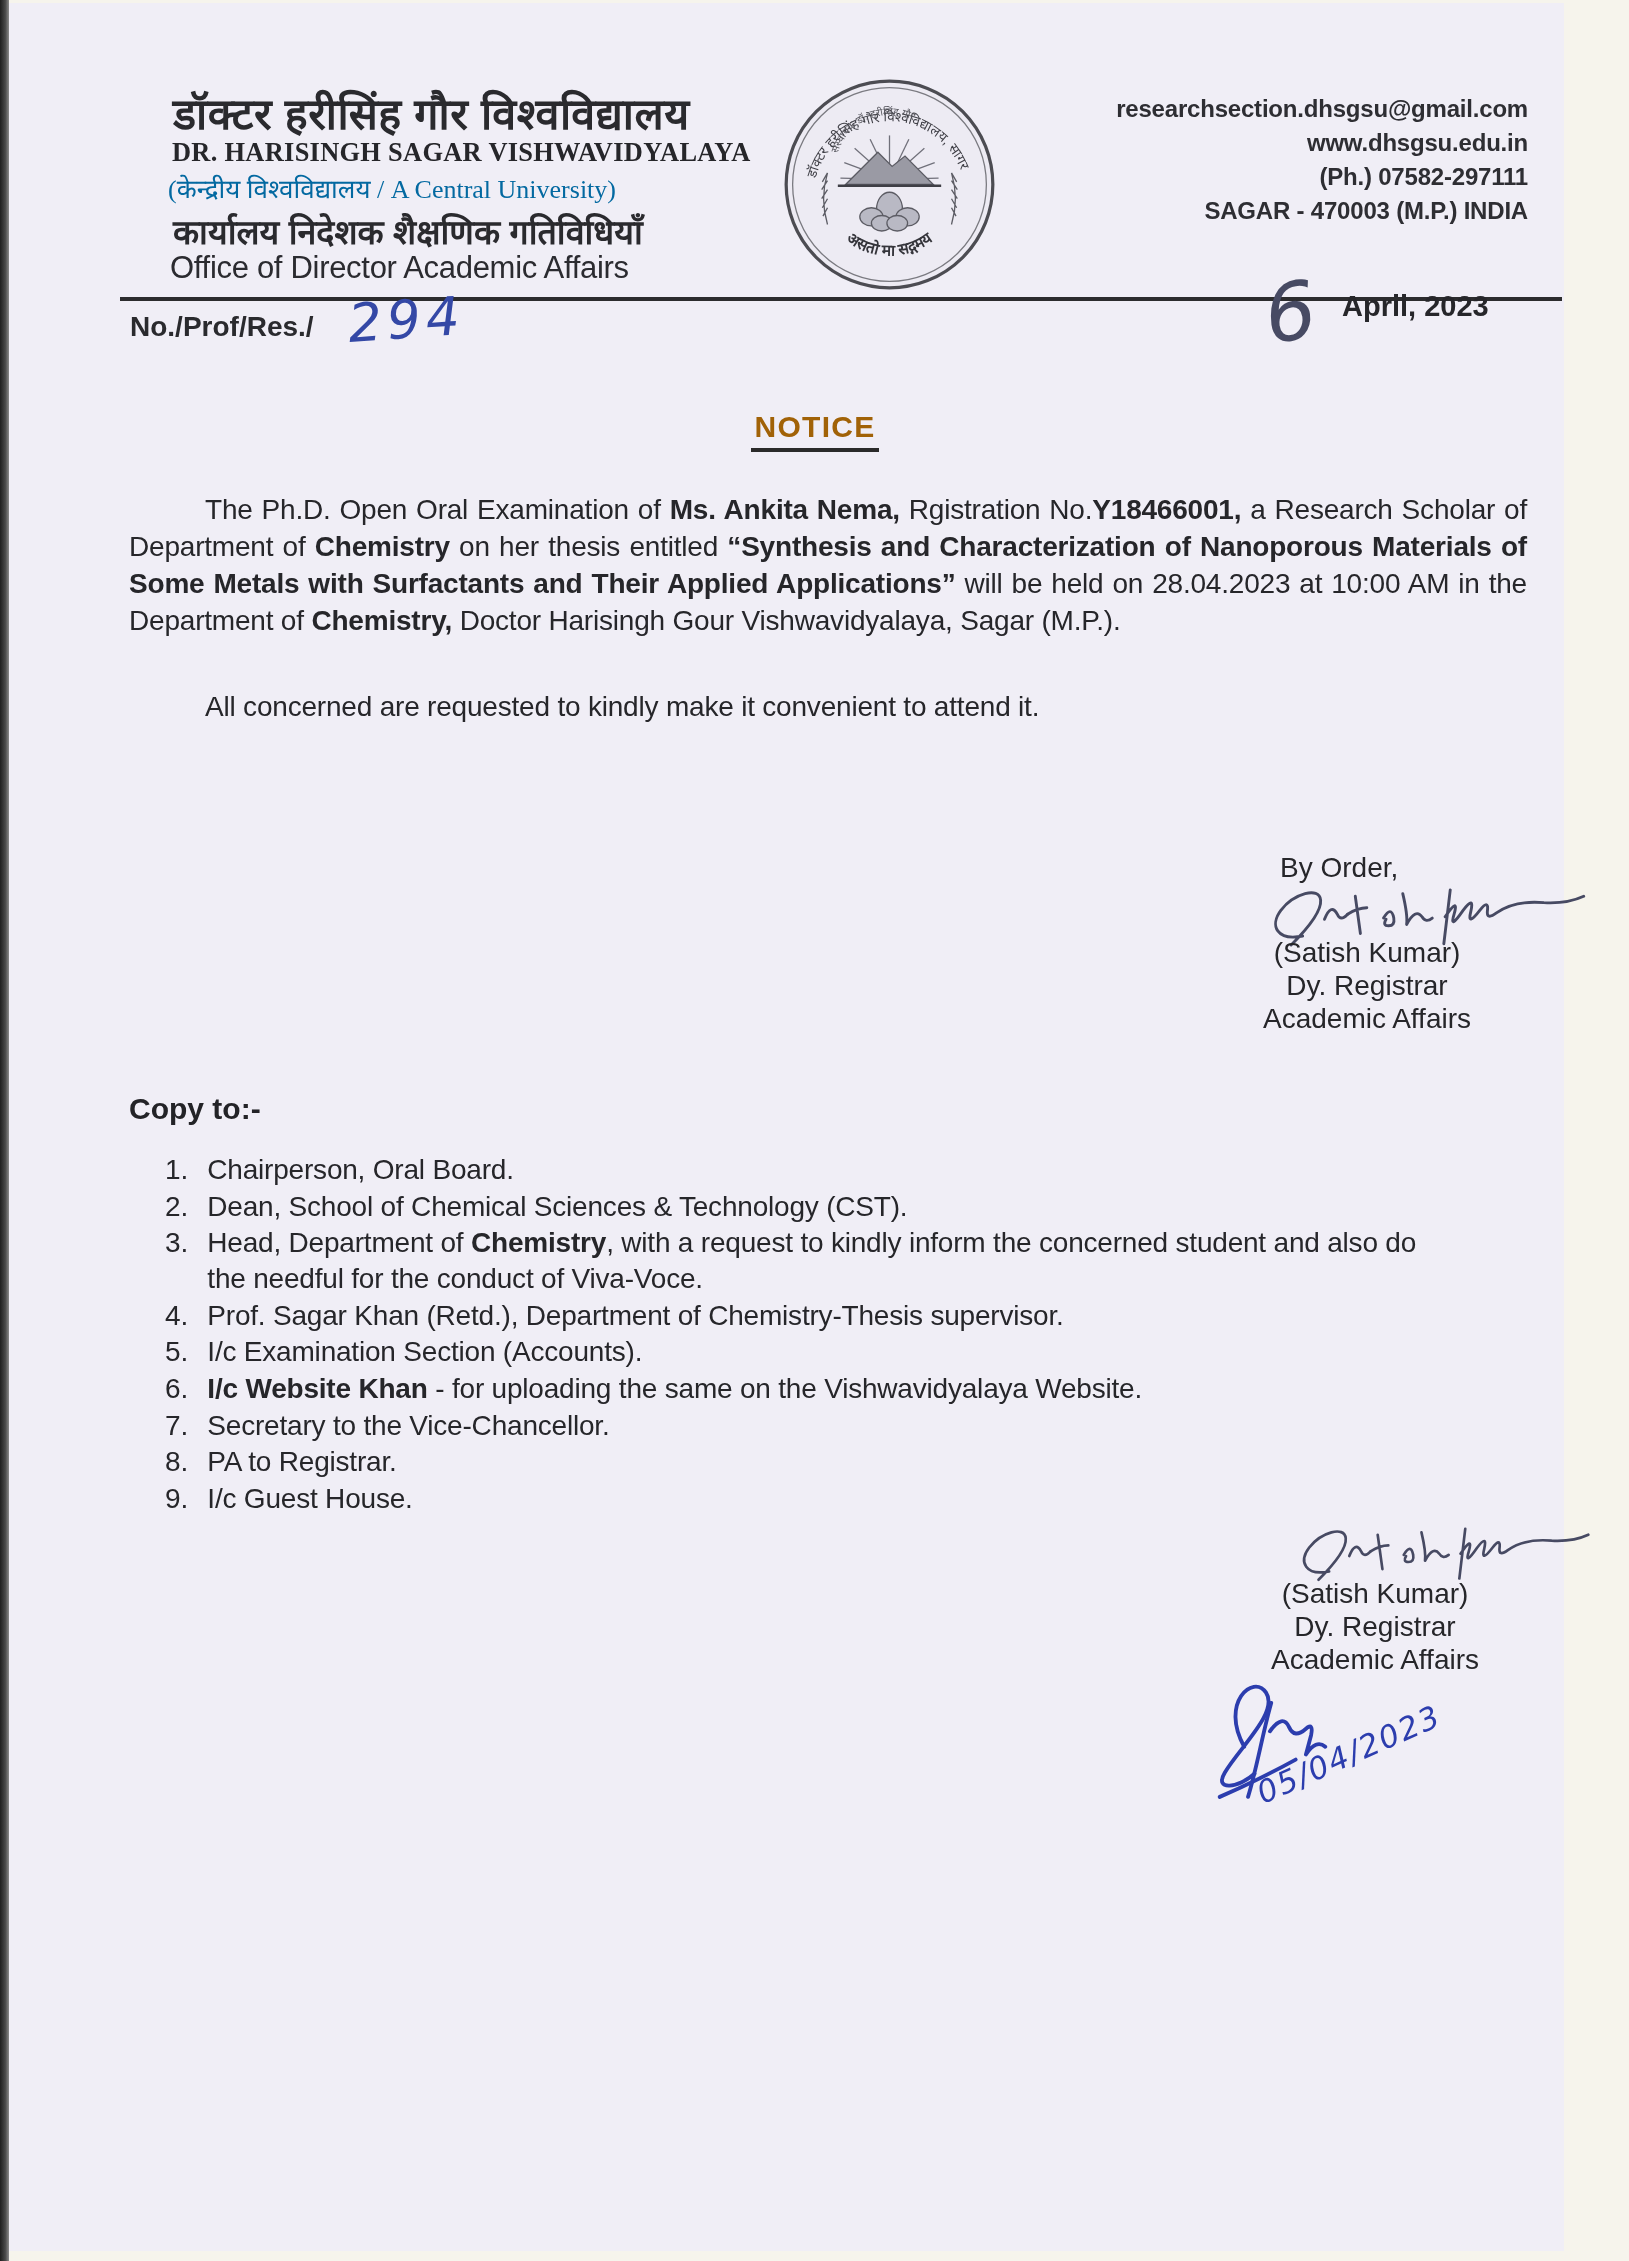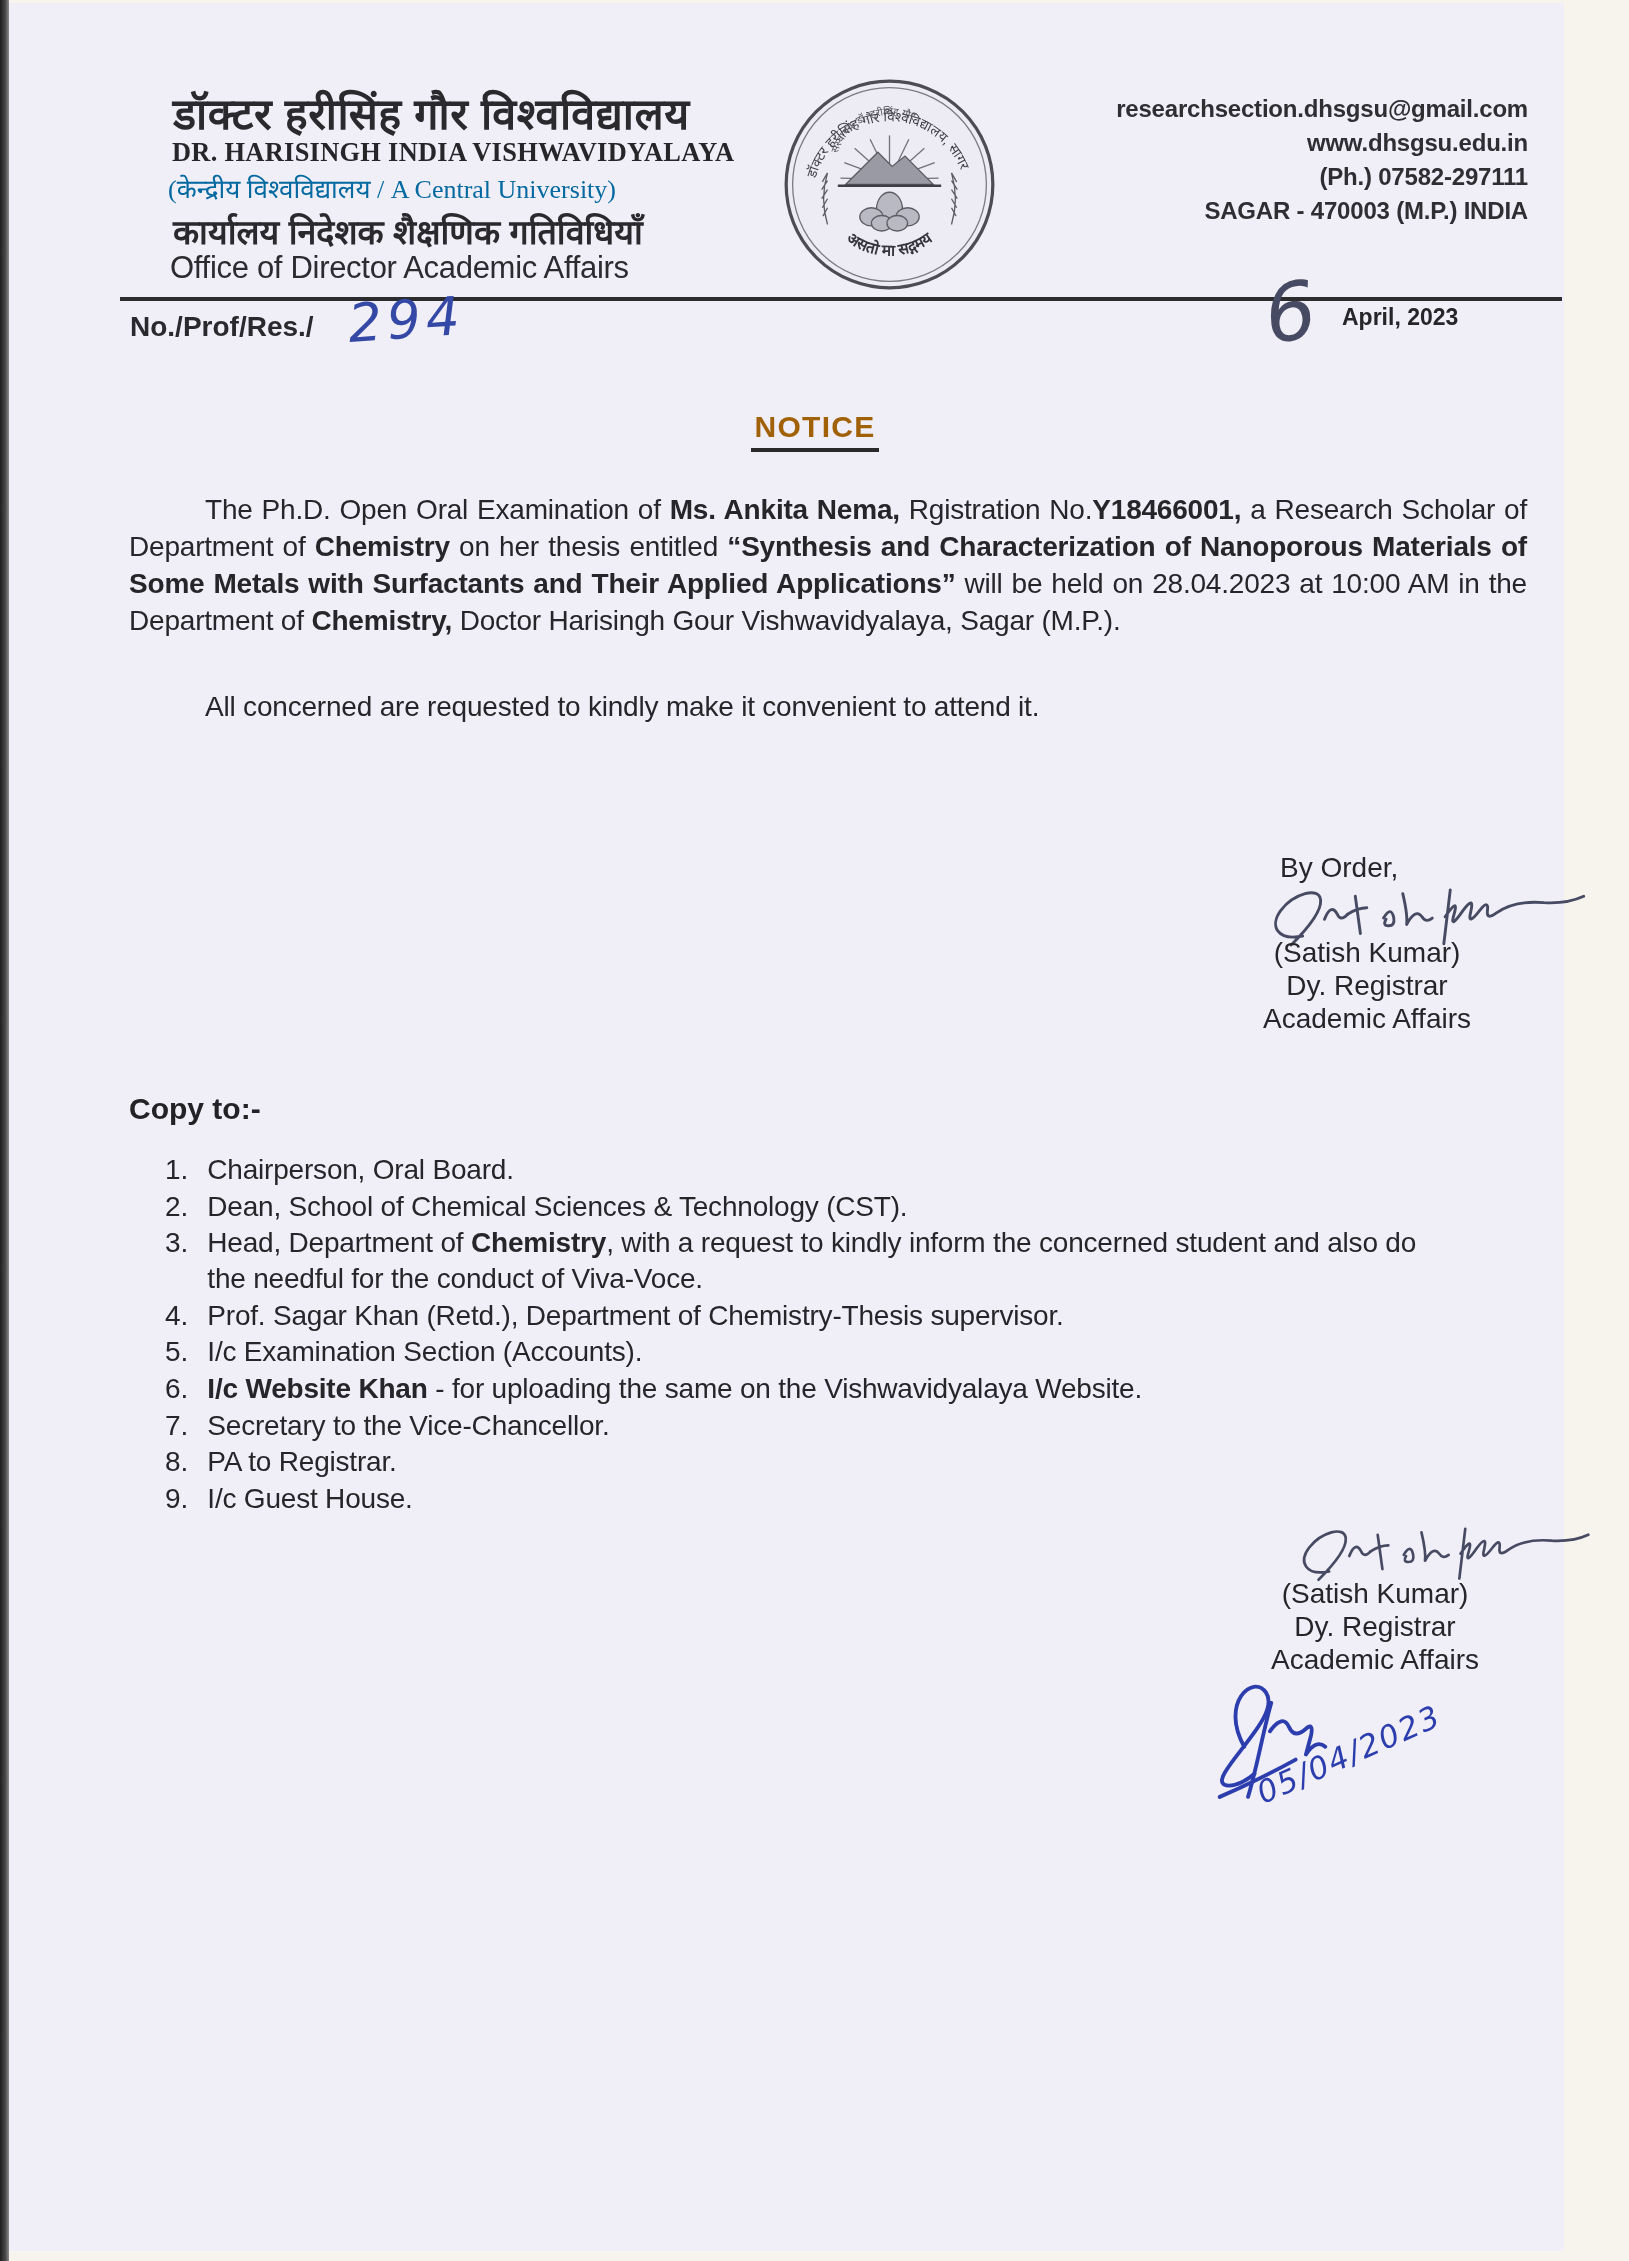--- a/index.html
+++ b/index.html
@@ -24,21 +24,21 @@
   .lh-central{left:168px;top:170px;font-size:26px;font-family:"Liberation Serif",serif;color:#0369a1;}
   .lh-office-hindi{left:173px;top:208px;font-size:34px;font-weight:bold;color:#2a2a2e;}
   .lh-office-eng{left:170px;top:250px;font-size:31px;color:#2b2b30;letter-spacing:-0.3px;}
   .contact{right:102px;top:92px;text-align:right;font-weight:bold;color:#2e2e33;line-height:34px;font-size:24px;letter-spacing:-0.2px;}
   .seal-wrap{left:781px;top:76px;width:217px;height:217px;}
   
   .rule{left:120px;top:297px;width:1442px;height:3.9px;background:#2c2c2e;}
   .ref-label{left:130px;top:311px;font-size:28px;font-weight:bold;color:#2a2a2e;}
   .ref-num{left:348px;top:289px;font-size:53px;color:#3448a6;font-style:italic;transform:rotate(-4deg);letter-spacing:5.2px;font-family:"DejaVu Sans",sans-serif;}
   .date-day{left:1265px;top:266px;font-size:80px;color:#474a63;font-style:italic;transform:rotate(-8deg);font-family:"DejaVu Sans",sans-serif;}
-  .date-printed{left:1342px;top:304px;font-size:23px;font-weight:bold;color:#26262a;}
+  .date-printed{left:1342px;top:290px;font-size:29px;font-weight:bold;color:#26262a;}
   
   .notice-head-row{left:0;top:410px;width:1630px;text-align:center;}
   .notice-head{display:inline-block;font-size:30px;font-weight:bold;letter-spacing:1.3px;color:#a16207;border-bottom:4.5px solid #2a2a2a;padding:0 3.9px 3.9px 3.9px;}
   .para{left:129px;top:491px;width:1398px;font-size:28px;line-height:37px;text-align:justify;text-indent:76px;color:#26262a;letter-spacing:-0.2px;}
   .b{font-weight:bold;}
   .request-line{left:205px;top:691px;font-size:28px;color:#26262a;letter-spacing:-0.2px;}
   
   .by-order{left:1280px;top:852px;font-size:28px;color:#26262a;}
   .sig-svg1{left:1257px;top:877px;}
   .signer1{left:1225px;top:936px;width:284px;text-align:center;font-size:28px;line-height:33px;color:#26262a;}
@@ -56,21 +56,21 @@
   .scribble-svg{left:1194px;top:1664px;}
   .scribble-date{left:1250px;top:1736px;font-size:31px;color:#2c3dae;font-style:italic;transform:rotate(-24deg);letter-spacing:1.9px;font-family:"DejaVu Sans",sans-serif;}
 </style>
 </head>
 <body>
 
 <div class="paper"></div>
 <div class="edge-strip"></div>
 
 <div class="abs lh-hindi-title">डॉक्टर हरीसिंह गौर विश्वविद्यालय</div>
-<div class="abs lh-eng-title">DR. HARISINGH INDIA VISHWAVIDYALAYA</div>
+<div class="abs lh-eng-title">DR. HARISINGH SAGAR VISHWAVIDYALAYA</div>
 <div class="abs lh-central">(केन्द्रीय विश्वविद्यालय / A Central University)</div>
 <div class="abs lh-office-hindi">कार्यालय निदेशक शैक्षणिक गतिविधियाँ</div>
 <div class="abs lh-office-eng">Office of Director Academic Affairs</div>
 
 <div class="abs seal-wrap">
   <svg width="217" height="217" viewBox="0 0 336 336">
     <circle cx="168" cy="168" r="160" fill="#edebf3" stroke="#4c4c52" stroke-width="5"></circle>
     <circle cx="168" cy="168" r="150" fill="none" stroke="#7a7a80" stroke-width="2"></circle>
     <defs>
       <path id="arcTop" d="M 50 188 A 118 118 0 1 1 286 188"></path>

